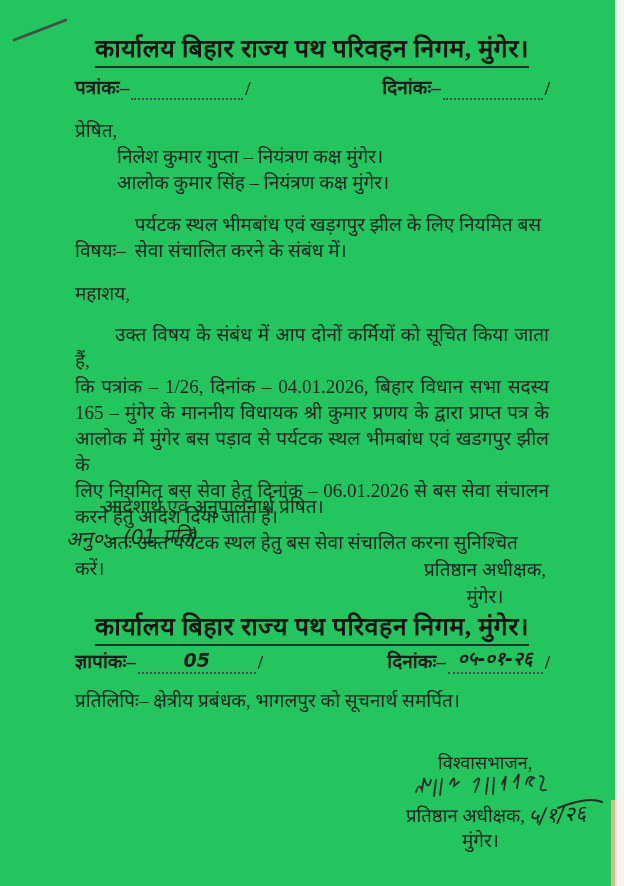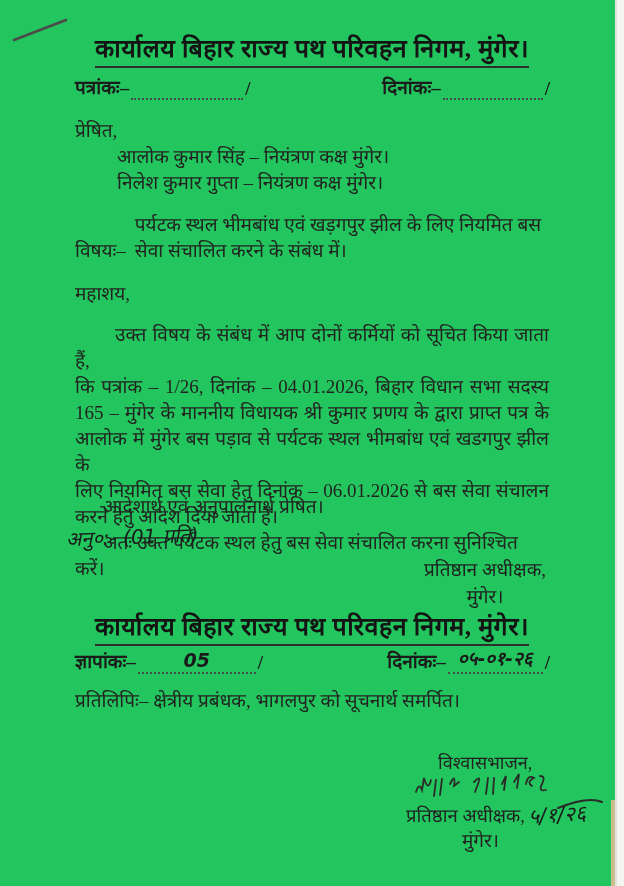--- a/index.html
+++ b/index.html
@@ -118,22 +118,22 @@
       <span>दिनांकः–</span>
       <span class="blank" style="width:100px;">
         <span class="hand-fill handwriting"></span>
       </span>
       <span class="slash">/</span>
     </span>
   </div>
 
   <div class="addressee body-text">
     <div>प्रेषित,</div>
+    <div class="recipient">निलेश कुमार गुप्ता – नियंत्रण कक्ष मुंगेर।</div>
     <div class="recipient">आलोक कुमार सिंह – नियंत्रण कक्ष मुंगेर।</div>
-    <div class="recipient">निलेश कुमार गुप्ता – नियंत्रण कक्ष मुंगेर।</div>
   </div>
 
   <div class="subject-block body-text">
     <span class="subject-label">विषयः–</span>
     <span>
       <span>पर्यटक स्थल भीमबांध एवं खड़गपुर झील के लिए नियमित बस</span><br>
       <span>सेवा संचालित करने के संबंध में।</span>
     </span>
   </div>
 

